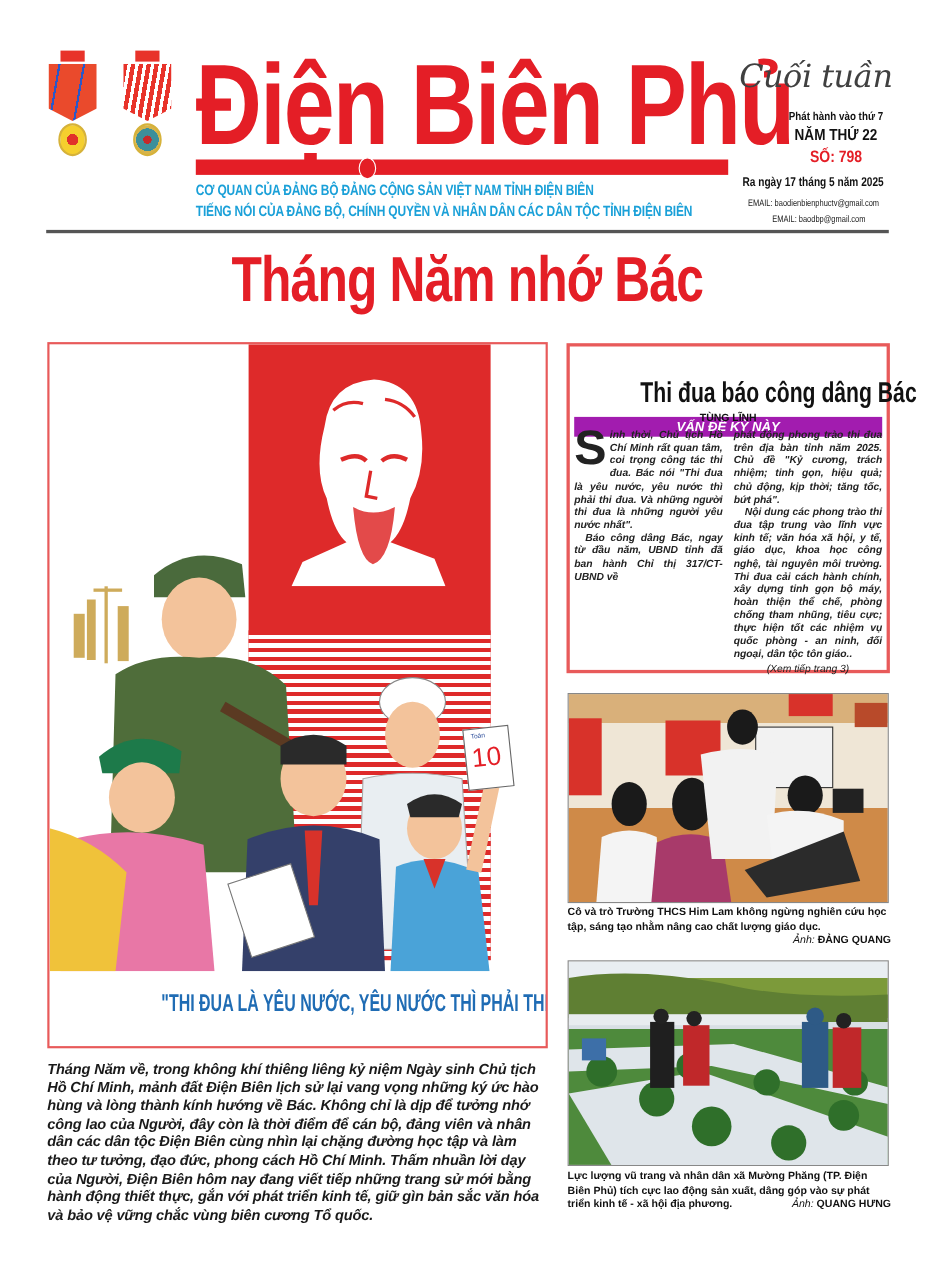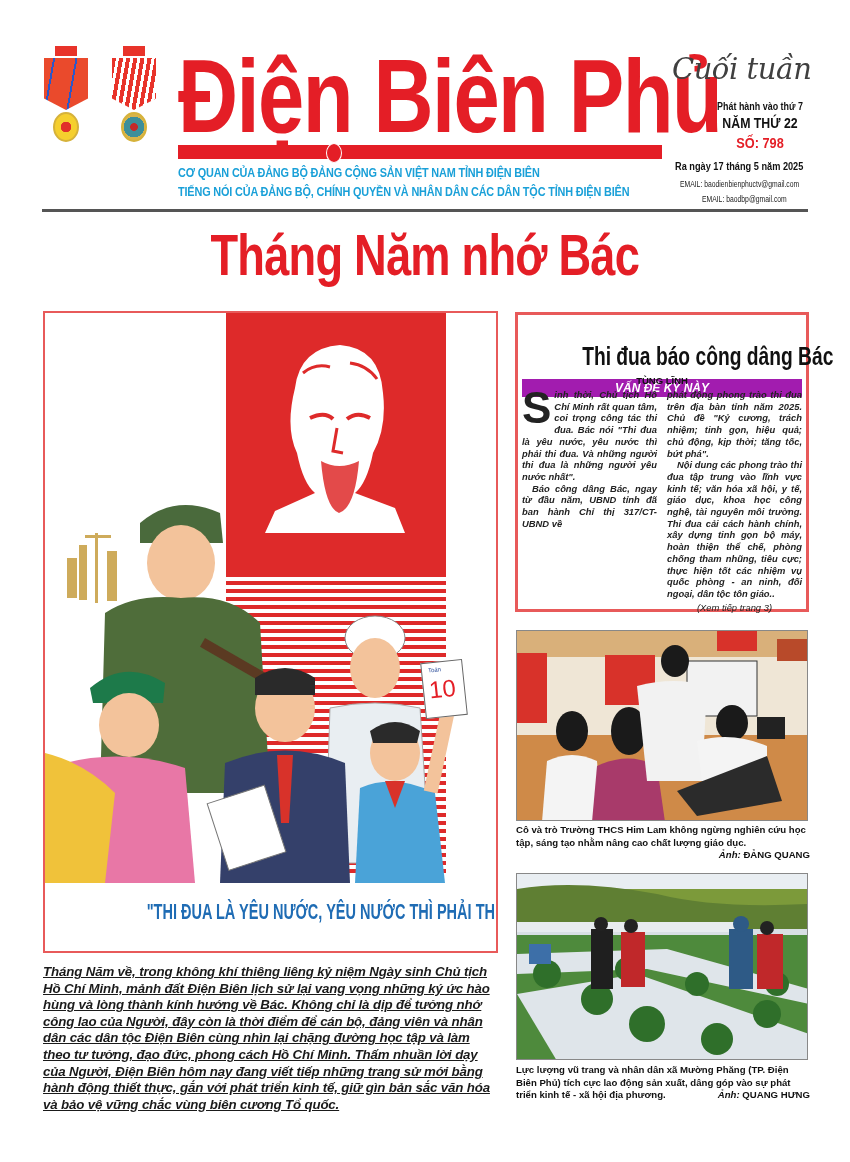--- a/index.html
+++ b/index.html
@@ -56,21 +56,21 @@
   .poster-people { position: absolute; left: 0; top: 150px; width: 455px; height: 420px; }
   .grade-card { position: absolute; left: 378px; top: 348px; width: 42px; height: 56px; background: #fff; border: 1px solid #666; transform: rotate(-6deg); }
   .grade-card .subject { position: absolute; left: 6px; top: 4px; font-size: 6px; color: #2c4d9a; }
   .grade-card .score { position: absolute; left: 5px; top: 13px; font-size: 24px; color: #e41e26; font-family: "Liberation Sans", sans-serif; }
   .slogan { position: absolute; left: 0; top: 586px; width: 451px; text-align: center; color: #1f6cb4; font-weight: bold;
     font-size: 22px; white-space: nowrap; }
   .slogan span { display: inline-block; transform: scaleX(0.66); }
 
   
   .lead { position: absolute; left: 43px; top: 964px; width: 455px; font-size: 13.3px; line-height: 16.6px; font-style: italic;
-    font-weight: bold; color: #1a1a1a; letter-spacing: -0.15px; text-decoration: underline; }
+    font-weight: bold; color: #1a1a1a; letter-spacing: -0.15px; }
 
   
   .editorial { position: absolute; left: 515px; top: 312px; width: 294px; height: 300px; border: 3px solid #e85a5a; background: #fff; }
   .ed-banner { position: absolute; left: 4px; top: 20px; width: 280px; height: 18px; background: #a21caf; color: #fff; text-align: center;
     font-size: 12px; font-weight: bold; font-style: italic; line-height: 18px; margin-top: 44px; }
   .ed-title { position: absolute; left: 0; top: 26px; width: 288px; text-align: center; font-weight: bold; font-size: 26px; line-height: 30px; white-space: nowrap; padding-left: 20px; }
   .ed-title span { display: inline-block; transform: scaleX(0.74); }
   .ed-author { position: absolute; left: 0; top: 60px; width: 288px; text-align: center; font-size: 9.5px; font-weight: bold; }
   .ed-cols { position: absolute; left: 4px; top: 74px; width: 280px; display: flex; justify-content: space-between; }
   .ed-col { width: 135px; font-size: 9.4px; line-height: 11.7px; font-style: italic; font-weight: bold; text-align: justify; color: #222; }
@@ -82,21 +82,21 @@
   
   .photo { position: absolute; border: 1px solid #888; overflow: hidden; }
   .photo1 { left: 516px; top: 630px; width: 292px; height: 191px;
     background: linear-gradient(180deg, #d9b07a 0 14%, #efe6d6 14% 55%, #cf8a48 55% 100%); }
   .photo2 { left: 516px; top: 873px; width: 292px; height: 187px;
     background: linear-gradient(180deg, #e9eef2 0 8%, #7c9a3a 8% 28%, #d8dfe4 28% 33%, #4e8a3c 33% 100%); }
   .caption { position: absolute; left: 516px; width: 294px; font-size: 9.6px; line-height: 12.6px; font-weight: bold; color: #111; }
   .caption1 { top: 824px; }
   .caption2 { top: 1064px; }
   .credit { text-align: right; }
-  .credit i { font-weight: bold; margin-left: 21px; }
+  .credit i { font-weight: normal; margin-left: 21px; }
 </style>
 </head>
 <body>
 
 <header class="masthead">
   <div class="medal medal1">
     <div class="ribbon-bar"></div>
     <div class="ribbon"></div>
     <div class="disc"></div>
   </div>

